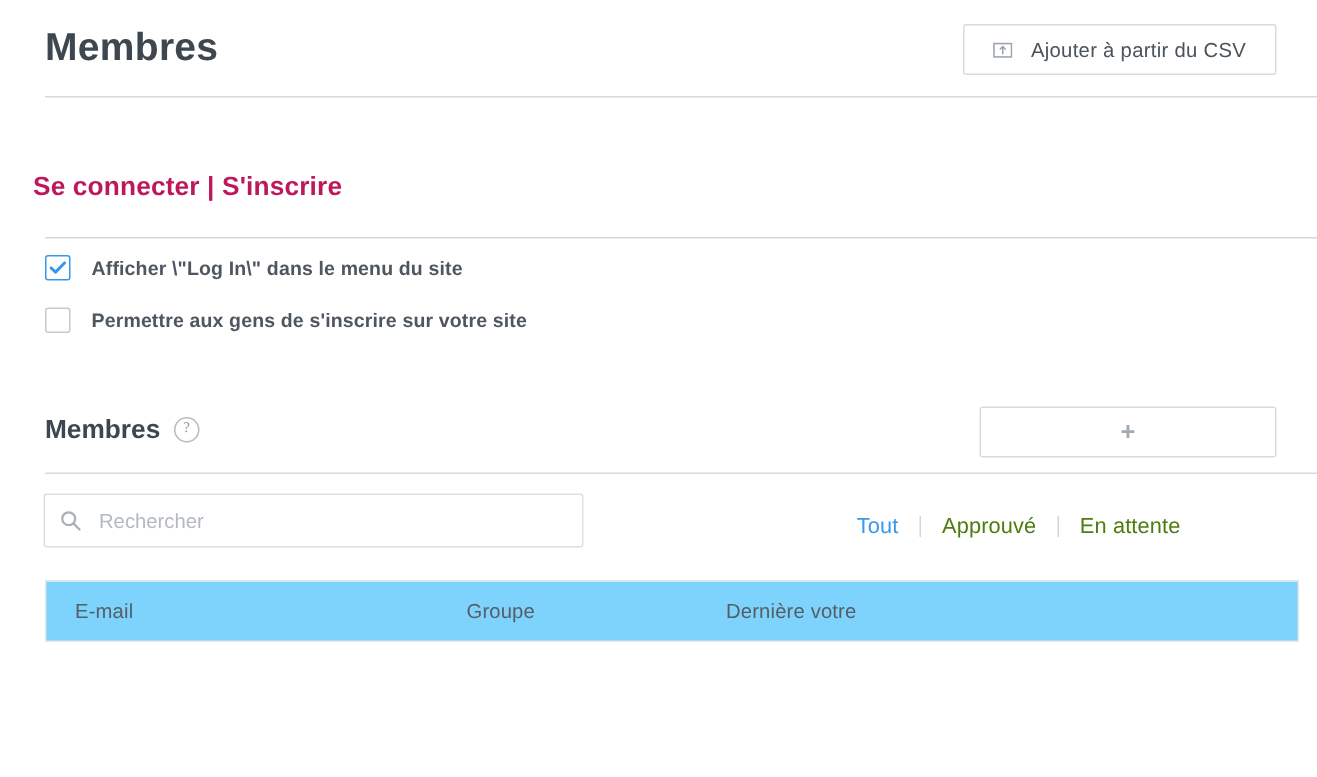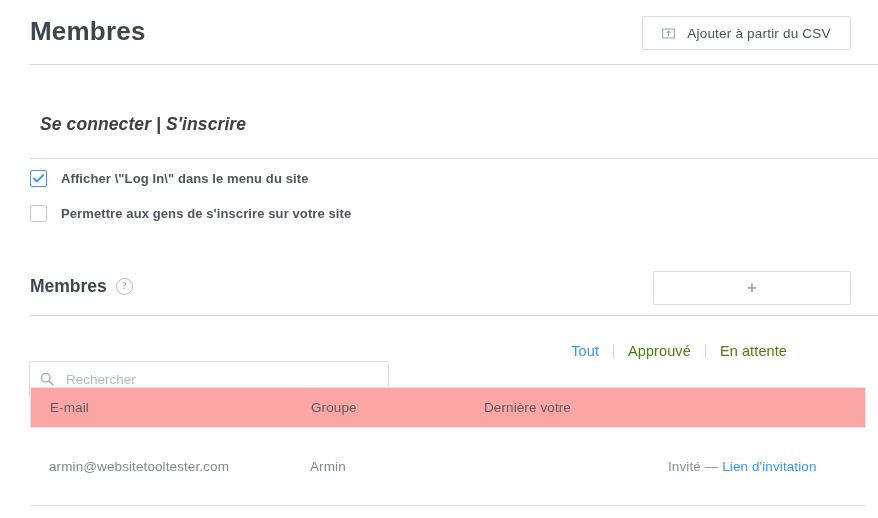--- a/index.html
+++ b/index.html
@@ -76,27 +76,26 @@
   .hr-top {
     position: absolute;
     left: 0;
     top: 64px;
     width: 878px;
   }
 
   
   .section-login-title {
     position: absolute;
-    left: 40px;
+    left: 22px;
     top: 114px;
     font-size: 17.5px;
     font-weight: bold;
-    color: #404040;
-    letter-spacing: 0.1px;
-    font-style: italic;
+    color: #be185d;
+    letter-spacing: 0.1px;
   }
   .hr-login {
     position: absolute;
     left: 0;
     top: 158px;
     width: 878px;
   }
   .check-row {
     position: absolute;
     left: 30px;
@@ -199,21 +198,20 @@
     height: 36px;
     box-sizing: border-box;
     border: 1px solid #dcdfe3;
     border-radius: 2px;
     background: #ffffff;
     display: flex;
     align-items: center;
     padding: 0 10px;
     gap: 10px;
     cursor: text;
-    margin-top: 32px;
   }
   .icon-search { color: #a9b0b6; display: block; }
   .search-input {
     border: none;
     outline: none;
     font-family: "Liberation Sans", sans-serif;
     font-size: 13.5px;
     color: #4a535c;
     background: transparent;
     width: 100%;
@@ -245,21 +243,21 @@
   .table {
     position: absolute;
     left: 30px;
     top: 387px;
     width: 836px;
   }
   .thead {
     display: flex;
     align-items: center;
     height: 41px;
-    background: #fca5a5;
+    background: #7dd3fc;
     border: 1px solid #e3e5e8;
     box-sizing: border-box;
   }
   .th {
     font-size: 13.5px;
     color: #555e67;
     letter-spacing: 0.1px;
   }
   .c-email  { width: 280px; padding-left: 19px; box-sizing: border-box; }
   .c-name   { width: 185px; }
@@ -349,23 +347,15 @@
     <span class="filter">En attente</span>
   </div>
 
   <div class="table">
     <div class="thead">
       <div class="th c-email">E-mail</div>
       <div class="th c-group">Groupe</div>
       <div class="th c-action">Dernière votre</div>
     </div>
 
-    <div class="trow">
-      <div class="td c-email">armin@websitetooltester.com</div>
-      <div class="td c-name">Armin</div>
-      <div class="td c-group"></div>
-      <div class="td c-action action">
-        <span>Invité — </span><span class="link">Lien d'invitation</span>
-      </div>
-    </div>
   </div>
 
 </div>
 
 </body></html>

